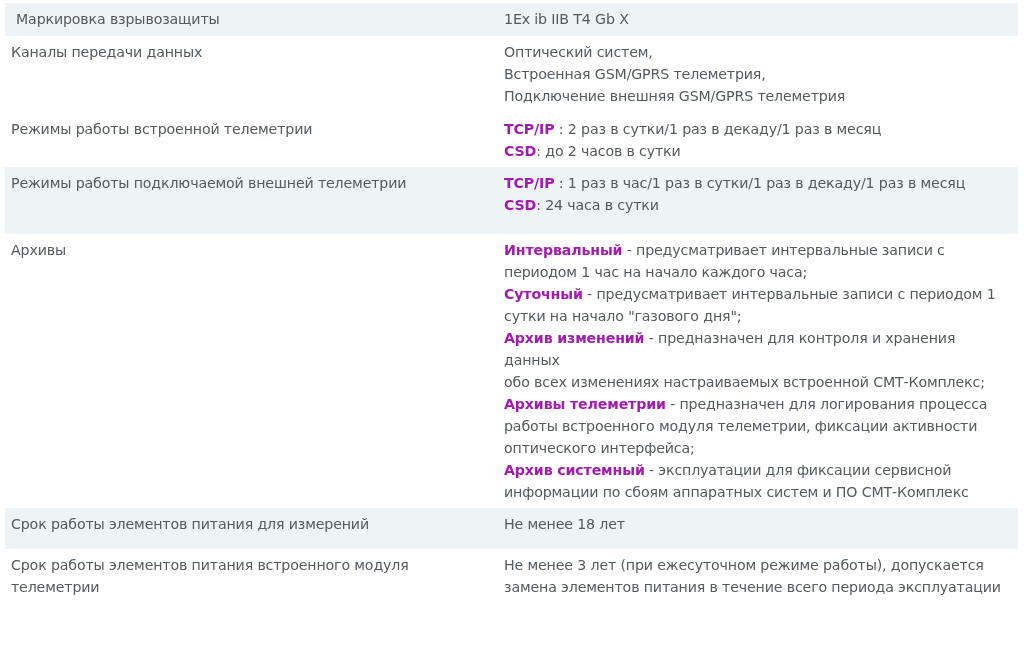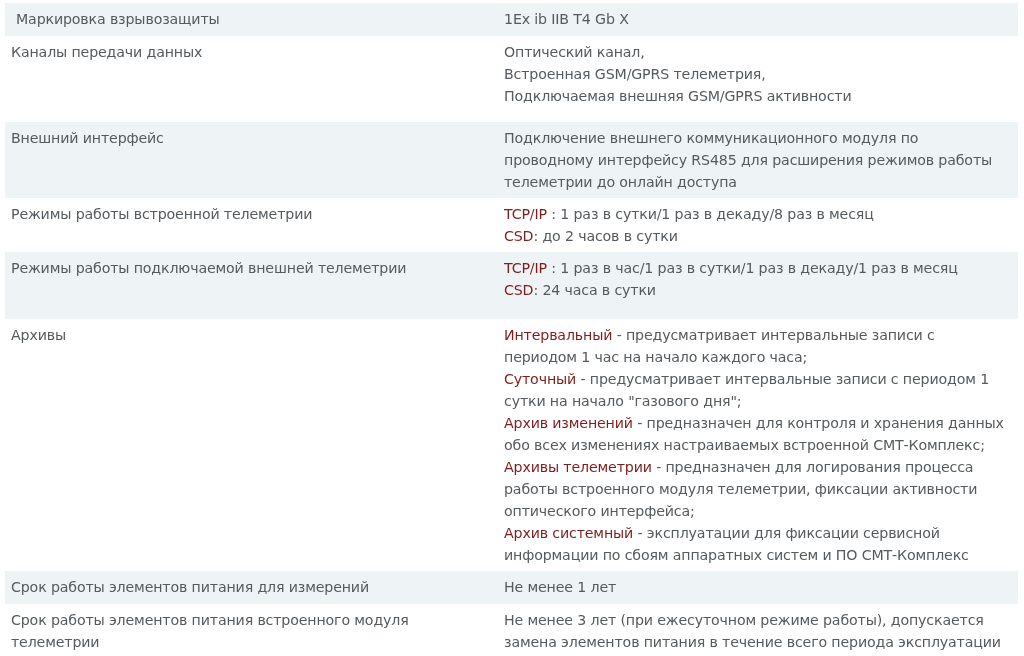--- a/index.html
+++ b/index.html
@@ -4,53 +4,45 @@
 <style>
   html, body { margin: 0; padding: 0; background: #ffffff; }
   body { width: 1024px; height: 656px; overflow: hidden; font-family: "DejaVu Sans", "Liberation Sans", sans-serif; }
   .spec-table { position: absolute; left: 5px; top: 3px; width: 1013px; border-collapse: collapse; }
   .spec-table td { vertical-align: top; font-size: 14.2px; line-height: 22px; color: #555a5e; padding: 5px 0 5px 0; letter-spacing: -0.15px; }
   .spec-table td.k { width: 482px; padding-left: 6px; }
   .spec-table td.v { padding-left: 6px; padding-right: 8px; margin-left: 18px; }
   .spec-table tr.shaded td { background: #eef3f6; }
   .spec-table tr.first td.k { padding-left: 11px; }
   .line { display: block; }
-  b { color: #7f1d1d; font-weight: normal; }
+  b { color: #a21caf; font-weight: bold; }
 </style>
 </head>
 <body>
 
 <table class="spec-table">
   <tbody>
     <tr class="shaded first" style="height:33px">
       <td class="k">Маркировка взрывозащиты</td>
       <td class="v">
         <span class="line">1Ex ib IIB T4 Gb X</span>
       </td>
     </tr>
-    <tr style="height:86px">
+    <tr style="height:77px">
       <td class="k">Каналы передачи данных</td>
       <td class="v">
-        <span class="line">Оптический канал,</span>
+        <span class="line">Оптический систем,</span>
         <span class="line">Встроенная GSM/GPRS телеметрия,</span>
-        <span class="line">Подключаемая внешняя GSM/GPRS активности</span>
-      </td>
-    </tr>
-    <tr class="shaded" style="height:76px">
-      <td class="k">Внешний интерфейс</td>
-      <td class="v">
-        <span class="line">Подключение внешнего коммуникационного модуля по</span>
-        <span class="line">проводному интерфейсу RS485 для расширения режимов работы</span>
-        <span class="line">телеметрии до онлайн доступа</span>
+        <span class="line">Подключение внешняя GSM/GPRS телеметрия</span>
       </td>
     </tr>
     <tr style="height:48px">
       <td class="k">Режимы работы встроенной телеметрии</td>
       <td class="v">
-        <span class="line"><b>TCP/IP</b><span> : 1 раз в сутки/1 раз в декаду/8 раз в месяц</span></span>
+        <span class="line"><b>TCP/IP</b><span> : 2 раз в сутки/1 раз в декаду/1 раз в месяц</span></span>
         <span class="line"><b>CSD</b><span>: до 2 часов в сутки</span></span>
       </td>
     </tr>
     <tr class="shaded" style="height:67px">
       <td class="k">Режимы работы подключаемой внешней телеметрии</td>
       <td class="v">
         <span class="line"><b>TCP/IP</b><span> : 1 раз в час/1 раз в сутки/1 раз в декаду/1 раз в месяц</span></span>
         <span class="line"><b>CSD</b><span>: 24 часа в сутки</span></span>
       </td>
     </tr>
@@ -63,24 +55,24 @@
         <span class="line">сутки на начало "газового дня";</span>
         <span class="line"><b>Архив изменений</b><span> - предназначен для контроля и хранения данных</span></span>
         <span class="line">обо всех изменениях настраиваемых встроенной СМТ-Комплекс;</span>
         <span class="line"><b>Архивы телеметрии</b><span> - предназначен для логирования процесса</span></span>
         <span class="line">работы встроенного модуля телеметрии, фиксации активности</span>
         <span class="line">оптического интерфейса;</span>
         <span class="line"><b>Архив системный</b><span> - эксплуатации для фиксации сервисной</span></span>
         <span class="line">информации по сбоям аппаратных систем и ПО СМТ-Комплекс</span>
       </td>
     </tr>
-    <tr class="shaded" style="height:33px">
+    <tr class="shaded" style="height:41px">
       <td class="k">Срок работы элементов питания для измерений</td>
       <td class="v">
-        <span class="line">Не менее 1 лет</span>
+        <span class="line">Не менее 18 лет</span>
       </td>
     </tr>
     <tr style="height:56px">
       <td class="k">
         <span class="line">Срок работы элементов питания встроенного модуля</span>
         <span class="line">телеметрии</span>
       </td>
       <td class="v">
         <span class="line">Не менее 3 лет (при ежесуточном режиме работы), допускается</span>
         <span class="line">замена элементов питания в течение всего периода эксплуатации</span>

